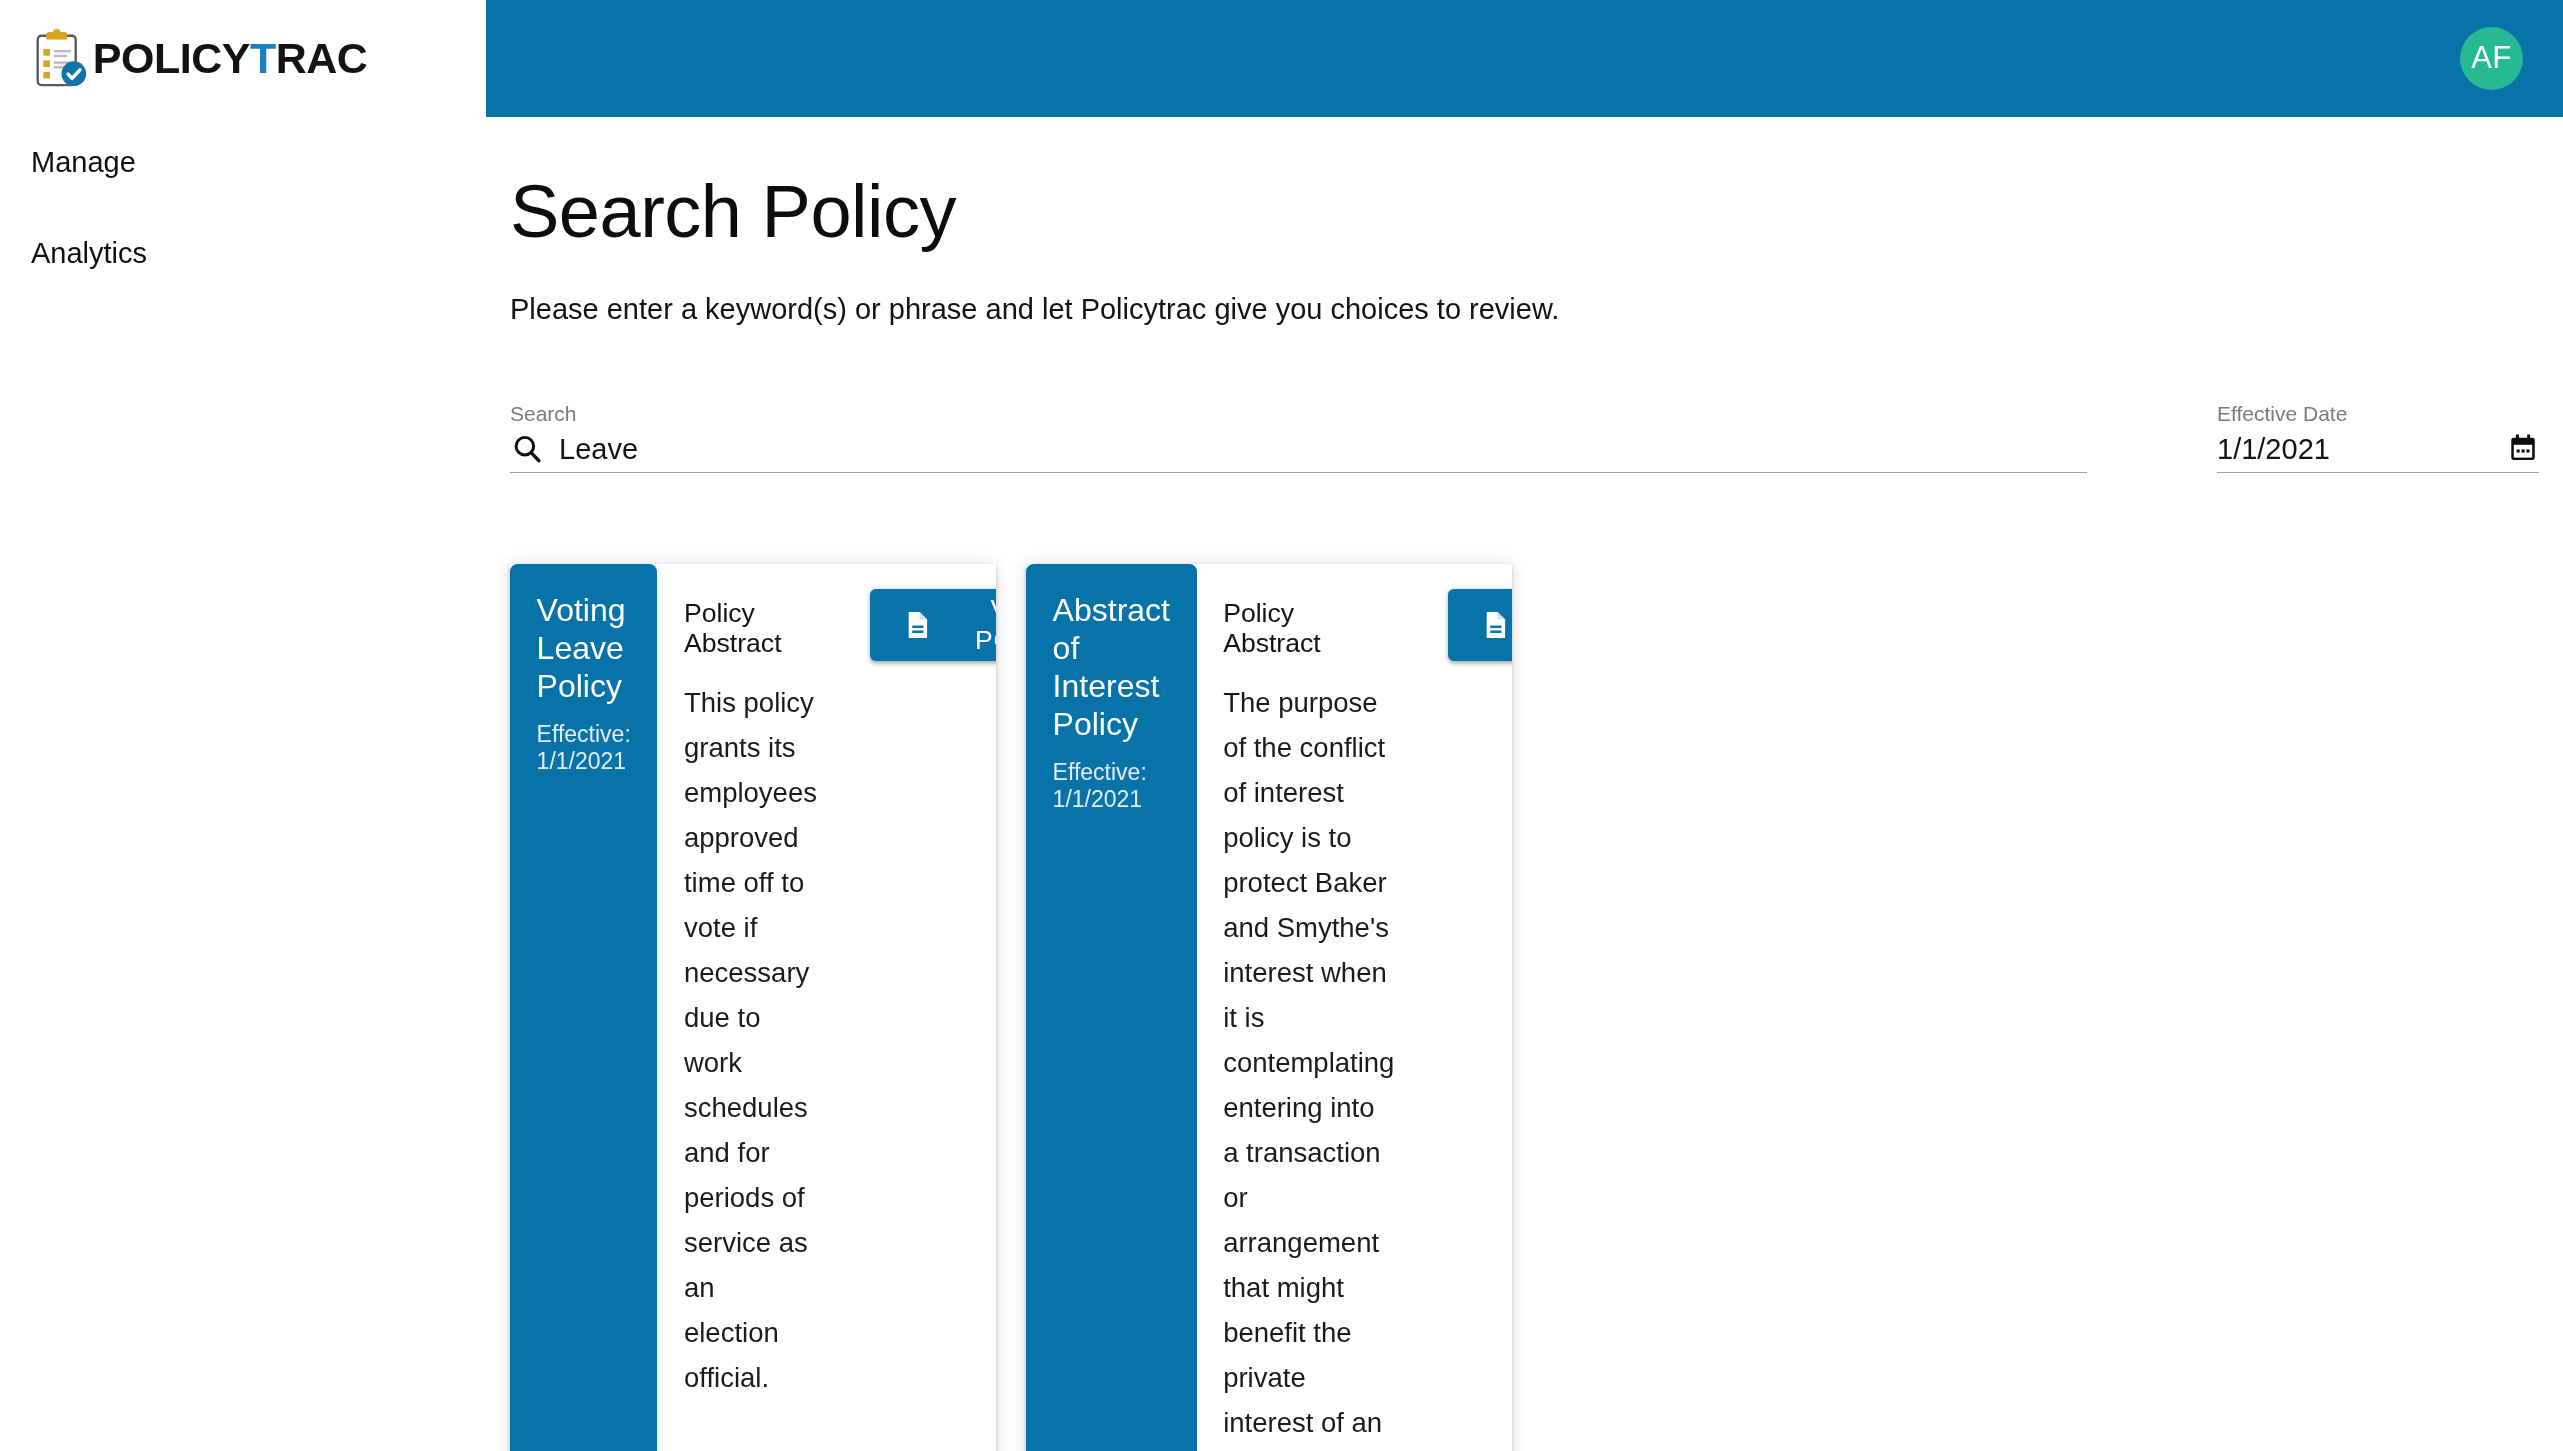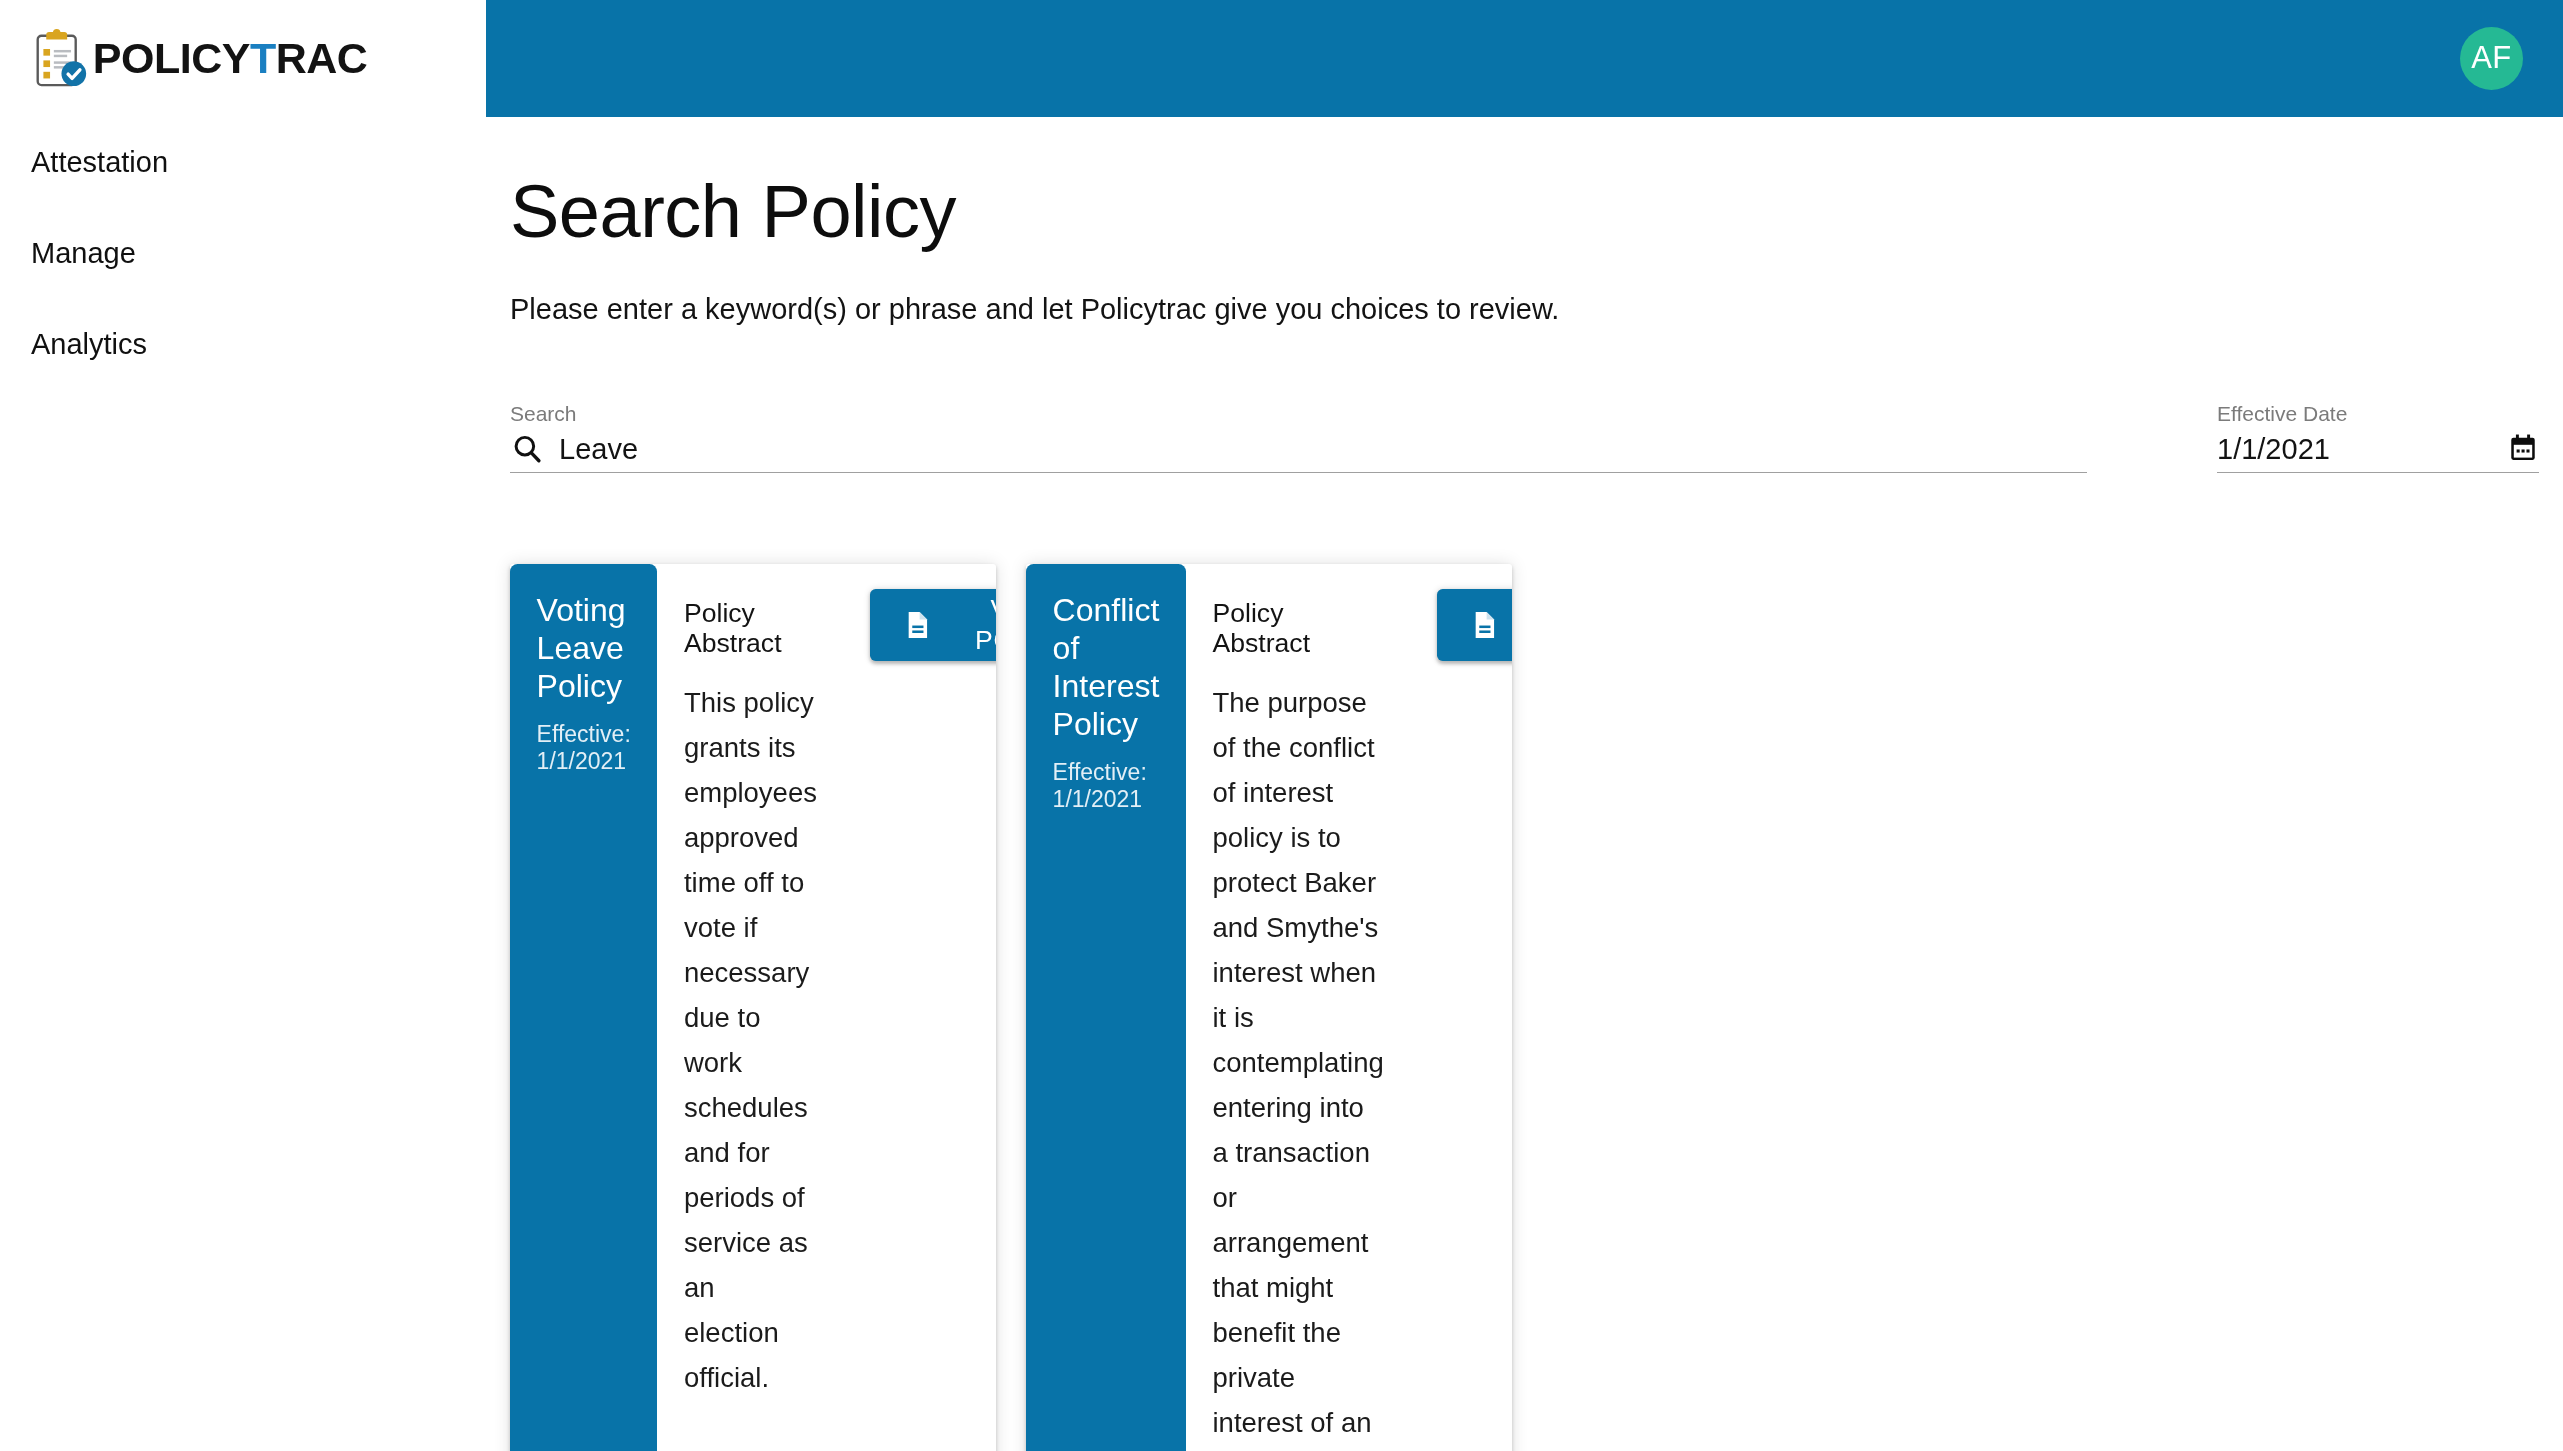--- a/index.html
+++ b/index.html
@@ -224,23 +224,20 @@
   </div>
 
   <div class="topbar">
     <div class="avatar">
       <span>AF</span>
     </div>
   </div>
 
   <nav class="sidebar">
     <div class="nav-item">
-      <span>Attestation</span>
-    </div>
-    <div class="nav-item">
       <span>Manage</span>
     </div>
     <div class="nav-item">
       <span>Analytics</span>
     </div>
   </nav>
 
   <main class="main">
 
     <h1 class="page-title">Search Policy</h1>
@@ -302,21 +299,21 @@
                 <rect x="7.7" y="16.1" width="8.4" height="1.9" fill="#0873a8"></rect>
               </svg>
             </span>
             <span>VIEW POLICY</span>
           </button>
         </div>
       </article>
 
       <article class="card">
         <div class="card-header">
-          <div class="card-title">Conflict of Interest Policy</div>
+          <div class="card-title">Abstract of Interest Policy</div>
           <div class="card-effective">Effective: 1/1/2021</div>
         </div>
         <div class="card-body">
           <div class="abstract-label">Policy Abstract</div>
           <div class="abstract-text">The purpose of the conflict of interest policy is to protect Baker and Smythe's interest when it is contemplating entering into a transaction or arrangement that might benefit the private interest of an officer or director of the Organization or might result in a possible excess benefit transaction.</div>
         </div>
         <div class="card-actions">
           <button class="view-btn">
             <span class="doc-icon">
               <svg width="32" height="36" viewBox="0 0 24 24" xmlns="http://www.w3.org/2000/svg">

